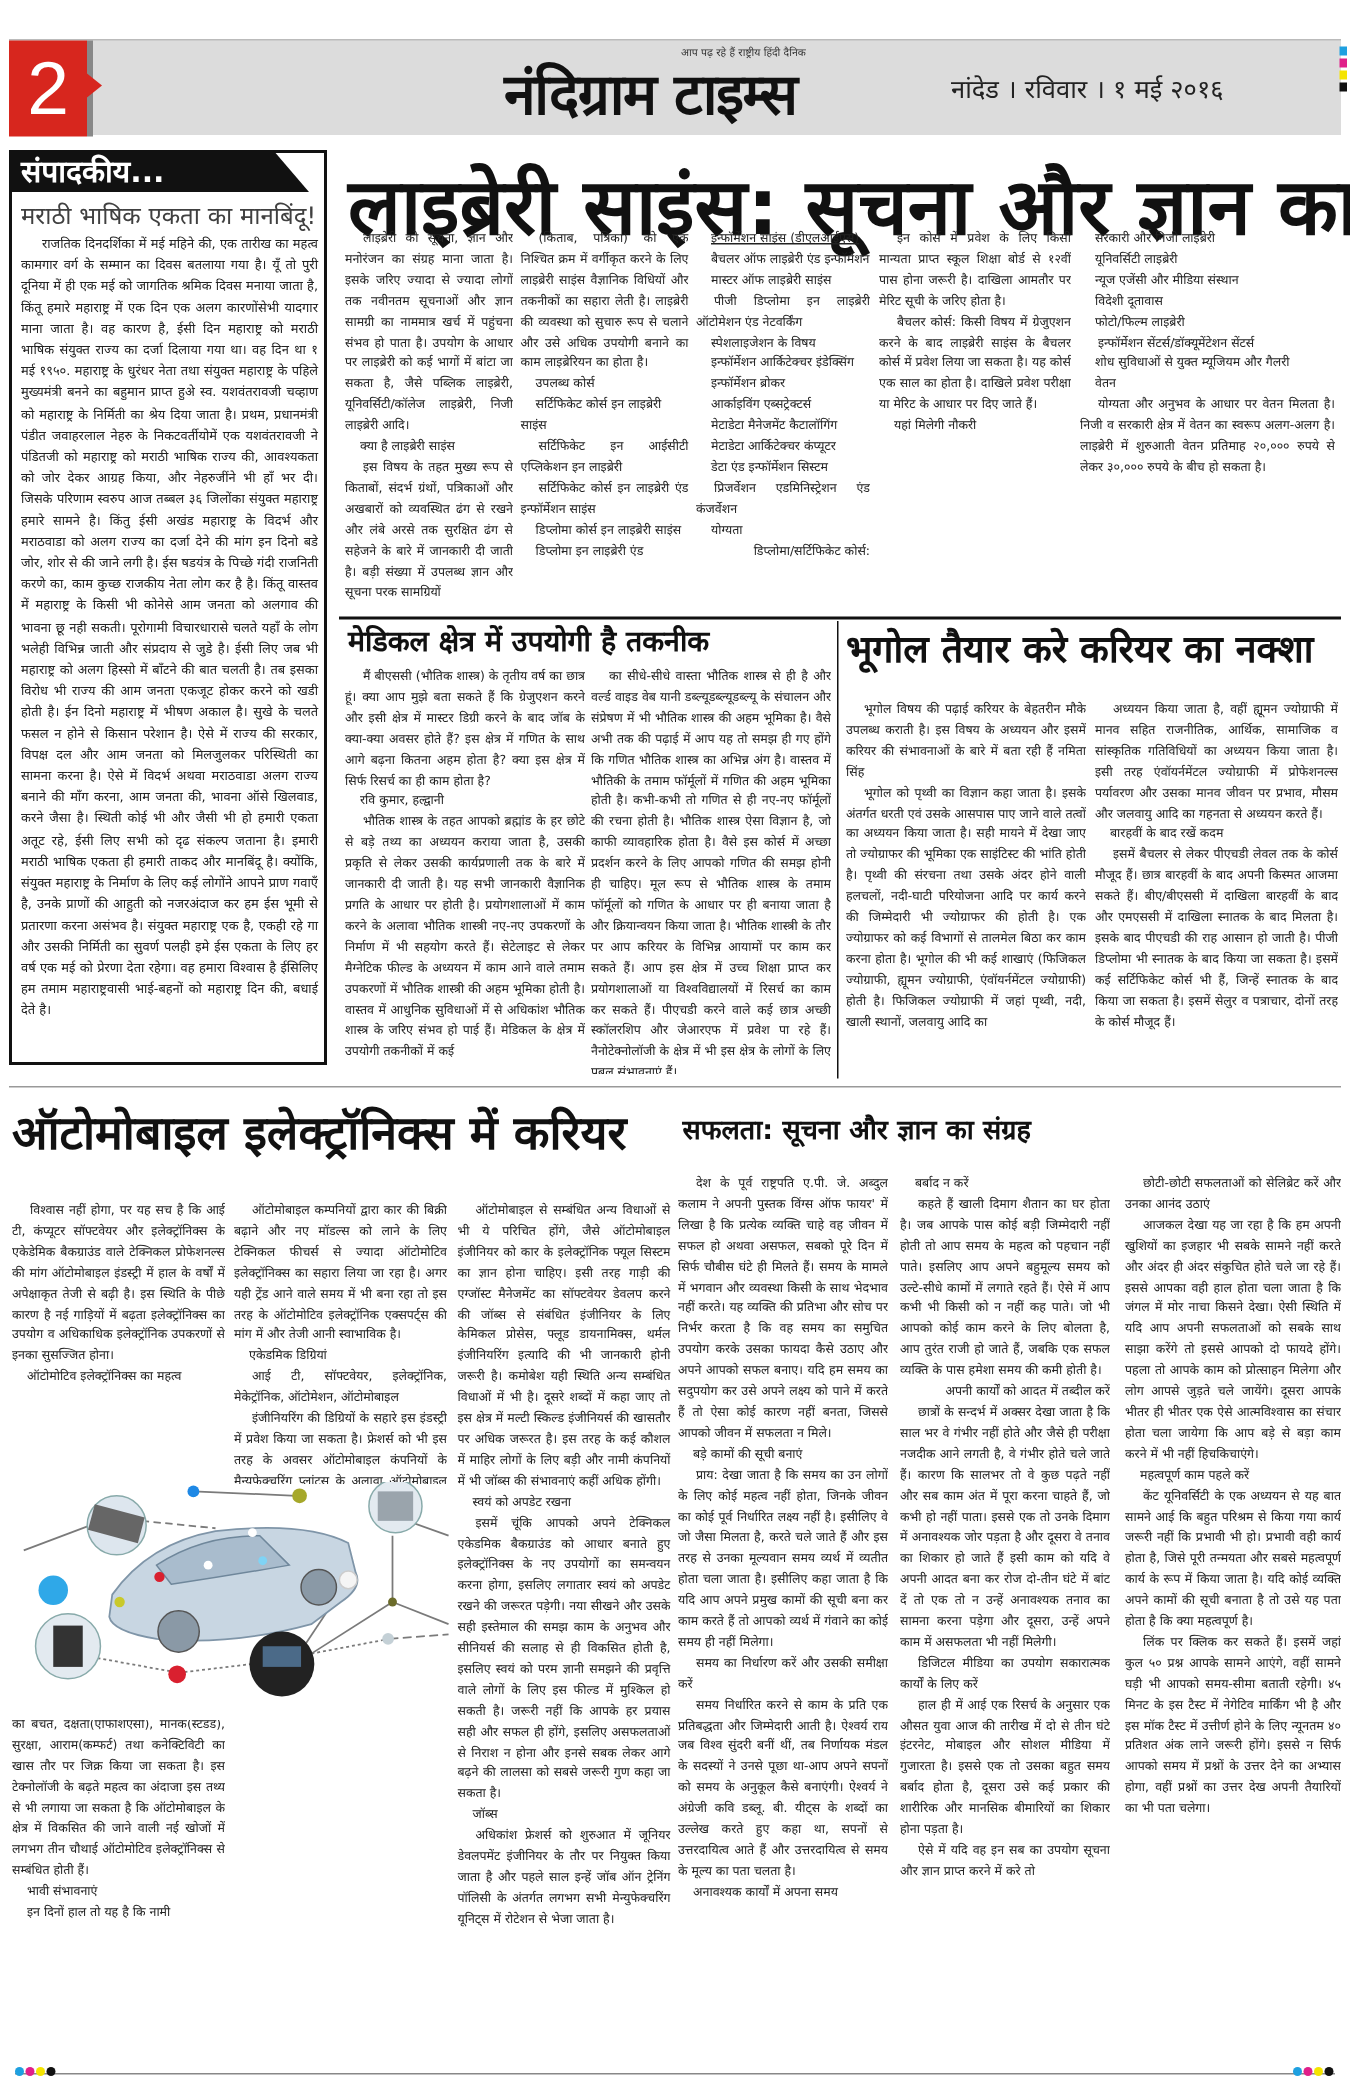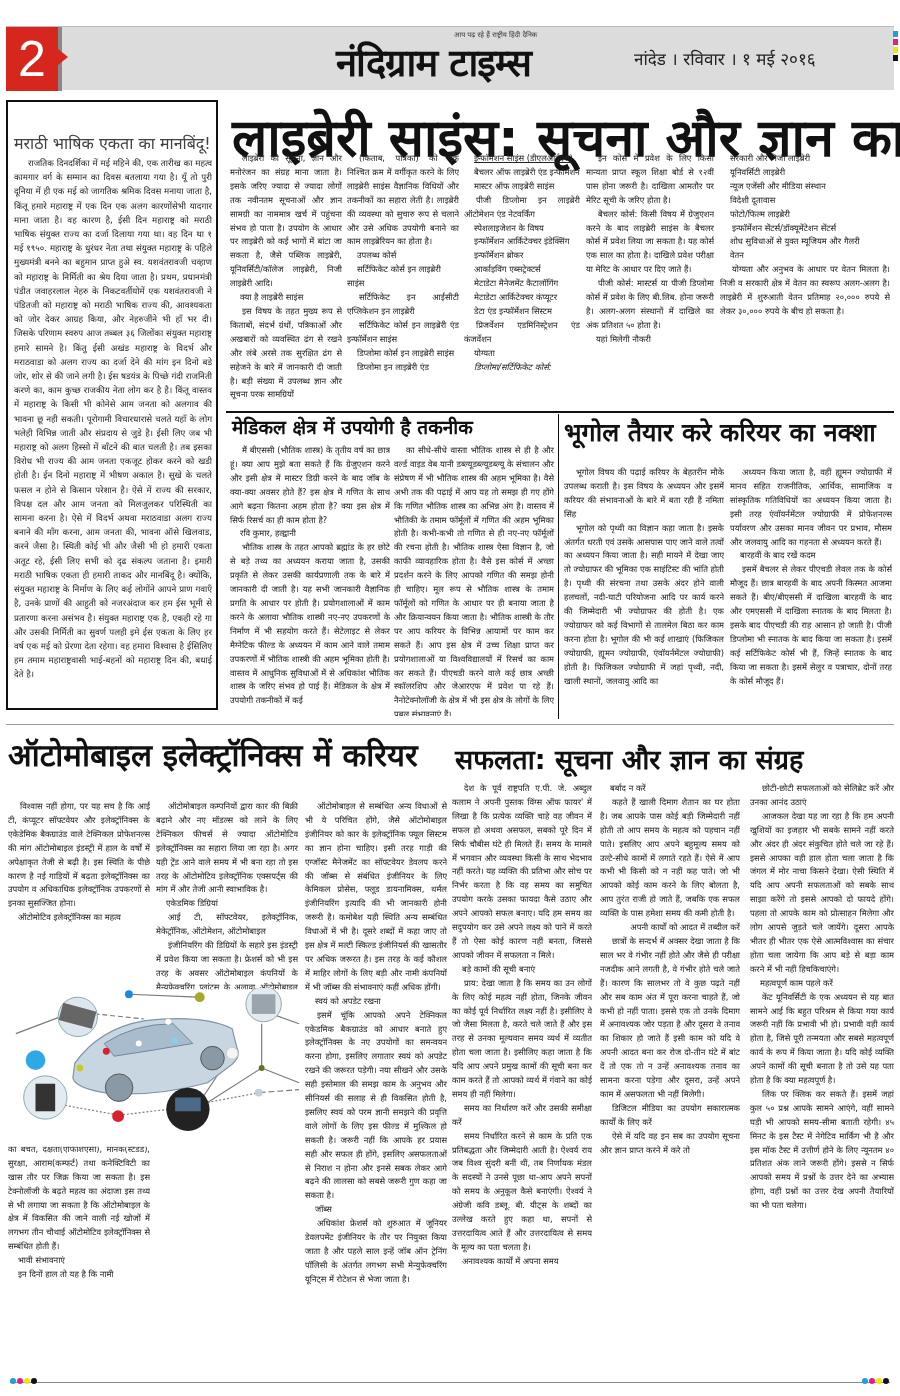--- a/index.html
+++ b/index.html
@@ -50,20 +50,21 @@
   <div class="dateline">नांदेड । रविवार । १ मई २०१६</div>
   <div class="cmyk-strip">
     <span style="background:#1ea0e0"></span>
       <span style="background:#e0208a"></span>
       <span style="background:#f5e400"></span>
       <span style="background:#111"></span>
   </div>
 </div>
 
 <div class="editorial">
+  <div class="ed-label">संपादकीय...</div>
   <div class="ed-title">मराठी भाषिक एकता का मानबिंदू!</div>
   <div class="ed-body">
     <p>राजतिक दिनदर्शिका में मई महिने की, एक तारीख का महत्व कामगार वर्ग के सम्मान का दिवस बतलाया गया है। यूँ तो पुरी दूनिया में ही एक मई को जागतिक श्रमिक दिवस मनाया जाता है, किंतू हमारे महाराष्ट्र में एक दिन एक अलग कारणोंसेभी यादगार माना जाता है। वह कारण है, ईसी दिन महाराष्ट्र को मराठी भाषिक संयुक्त राज्य का दर्जा दिलाया गया था। वह दिन था १ मई १९५०. महाराष्ट्र के धुरंधर नेता तथा संयुक्त महाराष्ट्र के पहिले मुख्यमंत्री बनने का बहुमान प्राप्त हुअे स्व. यशवंतरावजी चव्हाण को महाराष्ट्र के निर्मिती का श्रेय दिया जाता है। प्रथम, प्रधानमंत्री पंडीत जवाहरलाल नेहरु के निकटवर्तीयोमें एक यशवंतरावजी ने पंडितजी को महाराष्ट्र को मराठी भाषिक राज्य की, आवश्यकता को जोर देकर आग्रह किया, और नेहरुजींने भी हाँ भर दी। जिसके परिणाम स्वरुप आज तब्बल ३६ जिलोंका संयुक्त महाराष्ट्र हमारे सामने है। किंतु ईसी अखंड महाराष्ट्र के विदर्भ और मराठवाडा को अलग राज्य का दर्जा देने की मांग इन दिनो बडे जोर, शोर से की जाने लगी है। ईस षडयंत्र के पिच्छे गंदी राजनिती करणे का, काम कुच्छ राजकीय नेता लोग कर है है। किंतू वास्तव में महाराष्ट्र के किसी भी कोनेसे आम जनता को अलगाव की भावना छू नही सकती। पूरोगामी विचारधारासे चलते यहाँ के लोग भलेही विभिन्न जाती और संप्रदाय से जुडे है। ईसी लिए जब भी महाराष्ट्र को अलग हिस्सो में बाँटने की बात चलती है। तब इसका विरोध भी राज्य की आम जनता एकजूट होकर करने को खडी होती है। ईन दिनो महाराष्ट्र में भीषण अकाल है। सुखे के चलते फसल न होने से किसान परेशान है। ऐसे में राज्य की सरकार, विपक्ष दल और आम जनता को मिलजुलकर परिस्थिती का सामना करना है। ऐसे में विदर्भ अथवा मराठवाडा अलग राज्य बनाने की माँग करना, आम जनता की, भावना ऑसे खिलवाड, करने जैसा है। स्थिती कोई भी और जैसी भी हो हमारी एकता अतूट रहे, ईसी लिए सभी को दृढ संकल्प जताना है। इमारी मराठी भाषिक एकता ही हमारी ताकद और मानबिंदू है। क्योंकि, संयुक्त महाराष्ट्र के निर्माण के लिए कई लोगोंने आपने प्राण गवाएँ है, उनके प्राणों की आहुती को नजरअंदाज कर हम ईस भूमी से प्रतारणा करना असंभव है। संयुक्त महाराष्ट्र एक है, एकही रहे गा और उसकी निर्मिती का सुवर्ण पलही इमे ईस एकता के लिए हर वर्ष एक मई को प्रेरणा देता रहेगा। वह हमारा विश्वास है ईसिलिए हम तमाम महाराष्ट्रवासी भाई-बहनों को महाराष्ट्र दिन की, बधाई देते है।</p>
   </div>
 </div>
 
 <div class="h-big" style="left:232px; top:100px; font-size:52px;">लाइब्रेरी साइंस: सूचना और ज्ञान का संग्रह</div>
 <div id="lib-cols">
     <div class="col" style="left: 230px; top: 152px; width: 112px; height: 258px; overflow: hidden;">
       <p>लाइब्रेरी को सूचना, ज्ञान और मनोरंजन का संग्रह माना जाता है। इसके जरिए ज्यादा से ज्यादा लोगों तक नवीनतम सूचनाओं और ज्ञान सामग्री का नाममात्र खर्च में पहुंचना संभव हो पाता है। उपयोग के आधार पर लाइब्रेरी को कई भागों में बांटा जा सकता है, जैसे पब्लिक लाइब्रेरी, यूनिवर्सिटी/कॉलेज लाइब्रेरी, निजी लाइब्रेरी आदि।</p>
@@ -86,26 +87,25 @@
       <p>पीजी डिप्लोमा इन लाइब्रेरी ऑटोमेशन एंड नेटवर्किंग</p>
       <p style="text-indent: 10px; text-align: left;">स्पेशलाइजेशन के विषय</p>
       <p style="text-indent: 10px; text-align: left;">इन्फॉर्मेशन आर्किटेक्चर इंडेक्सिंग</p>
       <p style="text-indent: 10px; text-align: left;">इन्फॉर्मेशन ब्रोकर</p>
       <p style="text-indent: 10px; text-align: left;">आर्काइविंग एब्सट्रेक्टर्स</p>
       <p style="text-indent: 10px; text-align: left;">मेटाडेटा मैनेजमेंट कैटालॉगिंग</p>
       <p style="text-indent: 10px; text-align: left;">मेटाडेटा आर्किटेक्चर कंप्यूटर</p>
       <p style="text-indent: 10px; text-align: left;">डेटा एंड इन्फॉर्मेशन सिस्टम</p>
       <p>प्रिजर्वेशन एडमिनिस्ट्रेशन एंड कंजर्वेशन</p>
       <p style="text-indent: 10px; text-align: left;">योग्यता</p>
-      <p style="text-indent: 10px; text-align: left; font-style: italic;">डिप्लोमा/सर्टिफिकेट कोर्स:</p>
+      <p style="text-indent: 10px; text-align: right;">डिप्लोमा/सर्टिफिकेट कोर्स:</p>
     </div>
     <div class="col" style="left: 586px; top: 152px; width: 128px; height: 258px; overflow: hidden;">
       <p>इन कोर्स में प्रवेश के लिए किसी मान्यता प्राप्त स्कूल शिक्षा बोर्ड से १२वीं पास होना जरूरी है। दाखिला आमतौर पर मेरिट सूची के जरिए होता है।</p>
       <p>बैचलर कोर्स: किसी विषय में ग्रेजुएशन करने के बाद लाइब्रेरी साइंस के बैचलर कोर्स में प्रवेश लिया जा सकता है। यह कोर्स एक साल का होता है। दाखिले प्रवेश परीक्षा या मेरिट के आधार पर दिए जाते हैं।</p>
-      <p>पीजी कोर्स: मास्टर्स या पीजी डिप्लोमा कोर्स में प्रवेश के लिए बी.लिब. होना जरूरी है। अलग-अलग संस्थानों में दाखिले का अंक प्रतिशत ५० होता है।</p>
       <p style="text-indent: 10px; text-align: left;">यहां मिलेगी नौकरी</p>
     </div>
     <div class="col" style="left: 720px; top: 152px; width: 170px; height: 258px; overflow: hidden;">
       <p style="text-indent: 10px; text-align: left;">सरकारी और निजी लाइब्रेरी</p>
       <p style="text-indent: 10px; text-align: left;">यूनिवर्सिटी लाइब्रेरी</p>
       <p style="text-indent: 10px; text-align: left;">न्यूज एजेंसी और मीडिया संस्थान</p>
       <p style="text-indent: 10px; text-align: left;">विदेशी दूतावास</p>
       <p style="text-indent: 10px; text-align: left;">फोटो/फिल्म लाइब्रेरी</p>
       <p>इन्फॉर्मेशन सेंटर्स/डॉक्यूमेंटेशन सेंटर्स</p>
       <p style="text-indent: 10px; text-align: left;">शोध सुविधाओं से युक्त म्यूजियम और गैलरी</p>
@@ -204,36 +204,37 @@
   <circle cx="102" cy="63" r="3.5" fill="#d9202f"></circle>
   <circle cx="75" cy="80" r="3.5" fill="#c9c92a"></circle>
   <circle cx="230" cy="65" r="6" fill="#f5f5f5" stroke="#ccc"></circle>
   <circle cx="260" cy="80" r="3" fill="#6b6b2a"></circle>
   <circle cx="257" cy="105" r="4" fill="#c4d0d6"></circle>
   <circle cx="165" cy="33" r="3" fill="#ffffff"></circle>
   <circle cx="172" cy="52" r="3" fill="#7fd3f5"></circle>
   <circle cx="135" cy="55" r="3" fill="#ffffff"></circle>
 </svg>
 
-<div class="h-big" style="left:455px; top:740px; font-size:27px;">सफलता: सूचना और ज्ञान का संग्रह</div>
+<div class="h-big" style="left:455px; top:740px; font-size:18px;">सफलता: सूचना और ज्ञान का संग्रह</div>
 <div id="succ-cols">
     <div class="col" style="left: 452px; top: 782px; width: 140px; height: 596px; overflow: hidden;">
       <p>देश के पूर्व राष्ट्रपति ए.पी. जे. अब्दुल कलाम ने अपनी पुस्तक विंग्स ऑफ फायर' में लिखा है कि प्रत्येक व्यक्ति चाहे वह जीवन में सफल हो अथवा असफल, सबको पूरे दिन में सिर्फ चौबीस घंटे ही मिलते हैं। समय के मामले में भगवान और व्यवस्था किसी के साथ भेदभाव नहीं करते। यह व्यक्ति की प्रतिभा और सोच पर निर्भर करता है कि वह समय का समुचित उपयोग करके उसका फायदा कैसे उठाए और अपने आपको सफल बनाए। यदि हम समय का सदुपयोग कर उसे अपने लक्ष्य को पाने में करते हैं तो ऐसा कोई कारण नहीं बनता, जिससे आपको जीवन में सफलता न मिले।</p>
       <p style="text-indent: 10px; text-align: left;">बड़े कामों की सूची बनाएं</p>
       <p>प्राय: देखा जाता है कि समय का उन लोगों के लिए कोई महत्व नहीं होता, जिनके जीवन का कोई पूर्व निर्धारित लक्ष्य नहीं है। इसीलिए वे जो जैसा मिलता है, करते चले जाते हैं और इस तरह से उनका मूल्यवान समय व्यर्थ में व्यतीत होता चला जाता है। इसीलिए कहा जाता है कि यदि आप अपने प्रमुख कामों की सूची बना कर काम करते हैं तो आपको व्यर्थ में गंवाने का कोई समय ही नहीं मिलेगा।</p>
       <p>समय का निर्धारण करें और उसकी समीक्षा करें</p>
       <p>समय निर्धारित करने से काम के प्रति एक प्रतिबद्धता और जिम्मेदारी आती है। ऐश्वर्य राय जब विश्व सुंदरी बनीं थीं, तब निर्णायक मंडल के सदस्यों ने उनसे पूछा था-आप अपने सपनों को समय के अनुकूल कैसे बनाएंगी। ऐश्वर्य ने अंग्रेजी कवि डब्लू. बी. यीट्स के शब्दों का उल्लेख करते हुए कहा था, सपनों से उत्तरदायित्व आते हैं और उत्तरदायित्व से समय के मूल्य का पता चलता है।</p>
       <p style="text-indent: 10px; text-align: left;">अनावश्यक कार्यों में अपना समय</p>
     </div>
     <div class="col" style="left: 600px; top: 782px; width: 140px; height: 596px; overflow: hidden;">
       <p style="text-indent: 10px; text-align: left;">बर्बाद न करें</p>
       <p>कहते हैं खाली दिमाग शैतान का घर होता है। जब आपके पास कोई बड़ी जिम्मेदारी नहीं होती तो आप समय के महत्व को पहचान नहीं पाते। इसलिए आप अपने बहुमूल्य समय को उल्टे-सीधे कामों में लगाते रहते हैं। ऐसे में आप कभी भी किसी को न नहीं कह पाते। जो भी आपको कोई काम करने के लिए बोलता है, आप तुरंत राजी हो जाते हैं, जबकि एक सफल व्यक्ति के पास हमेशा समय की कमी होती है।</p>
       <p style="text-indent: 10px; text-align: right;">अपनी कार्यों को आदत में तब्दील करें</p>
       <p>छात्रों के सन्दर्भ में अक्सर देखा जाता है कि साल भर वे गंभीर नहीं होते और जैसे ही परीक्षा नजदीक आने लगती है, वे गंभीर होते चले जाते हैं। कारण कि सालभर तो वे कुछ पढ़ते नहीं और सब काम अंत में पूरा करना चाहते हैं, जो कभी हो नहीं पाता। इससे एक तो उनके दिमाग में अनावश्यक जोर पड़ता है और दूसरा वे तनाव का शिकार हो जाते हैं इसी काम को यदि वे अपनी आदत बना कर रोज दो-तीन घंटे में बांट दें तो एक तो न उन्हें अनावश्यक तनाव का सामना करना पड़ेगा और दूसरा, उन्हें अपने काम में असफलता भी नहीं मिलेगी।</p>
       <p>डिजिटल मीडिया का उपयोग सकारात्मक कार्यों के लिए करें</p>
+      <p>हाल ही में आई एक रिसर्च के अनुसार एक औसत युवा आज की तारीख में दो से तीन घंटे इंटरनेट, मोबाइल और सोशल मीडिया में गुजारता है। इससे एक तो उसका बहुत समय बर्बाद होता है, दूसरा उसे कई प्रकार की शारीरिक और मानसिक बीमारियों का शिकार होना पड़ता है।</p>
       <p>ऐसे में यदि वह इन सब का उपयोग सूचना और ज्ञान प्राप्त करने में करे तो</p>
     </div>
     <div class="col" style="left: 750px; top: 782px; width: 144px; height: 596px; overflow: hidden;">
       <p>छोटी-छोटी सफलताओं को सेलिब्रेट करें और उनका आनंद उठाएं</p>
       <p>आजकल देखा यह जा रहा है कि हम अपनी खुशियों का इजहार भी सबके सामने नहीं करते और अंदर ही अंदर संकुचित होते चले जा रहे हैं। इससे आपका वही हाल होता चला जाता है कि जंगल में मोर नाचा किसने देखा। ऐसी स्थिति में यदि आप अपनी सफलताओं को सबके साथ साझा करेंगे तो इससे आपको दो फायदे होंगे। पहला तो आपके काम को प्रोत्साहन मिलेगा और लोग आपसे जुड़ते चले जायेंगे। दूसरा आपके भीतर ही भीतर एक ऐसे आत्मविश्वास का संचार होता चला जायेगा कि आप बड़े से बड़ा काम करने में भी नहीं हिचकिचाएंगे।</p>
       <p style="text-indent: 10px; text-align: left;">महत्वपूर्ण काम पहले करें</p>
       <p>केंट यूनिवर्सिटी के एक अध्ययन से यह बात सामने आई कि बहुत परिश्रम से किया गया कार्य जरूरी नहीं कि प्रभावी भी हो। प्रभावी वही कार्य होता है, जिसे पूरी तन्मयता और सबसे महत्वपूर्ण कार्य के रूप में किया जाता है। यदि कोई व्यक्ति अपने कामों की सूची बनाता है तो उसे यह पता होता है कि क्या महत्वपूर्ण है।</p>
       <p>लिंक पर क्लिक कर सकते हैं। इसमें जहां कुल ५० प्रश्न आपके सामने आएंगे, वहीं सामने घड़ी भी आपको समय-सीमा बताती रहेगी। ४५ मिनट के इस टैस्ट में नेगेटिव मार्किंग भी है और इस मॉक टैस्ट में उत्तीर्ण होने के लिए न्यूनतम ४० प्रतिशत अंक लाने जरूरी होंगे। इससे न सिर्फ आपको समय में प्रश्नों के उत्तर देने का अभ्यास होगा, वहीं प्रश्नों का उत्तर देख अपनी तैयारियों का भी पता चलेगा।</p>
     </div>
   </div>

